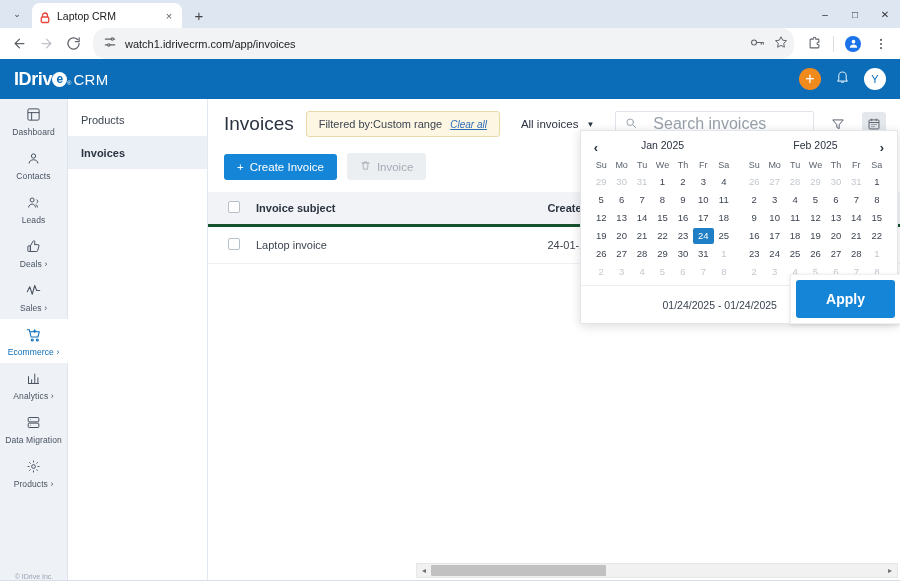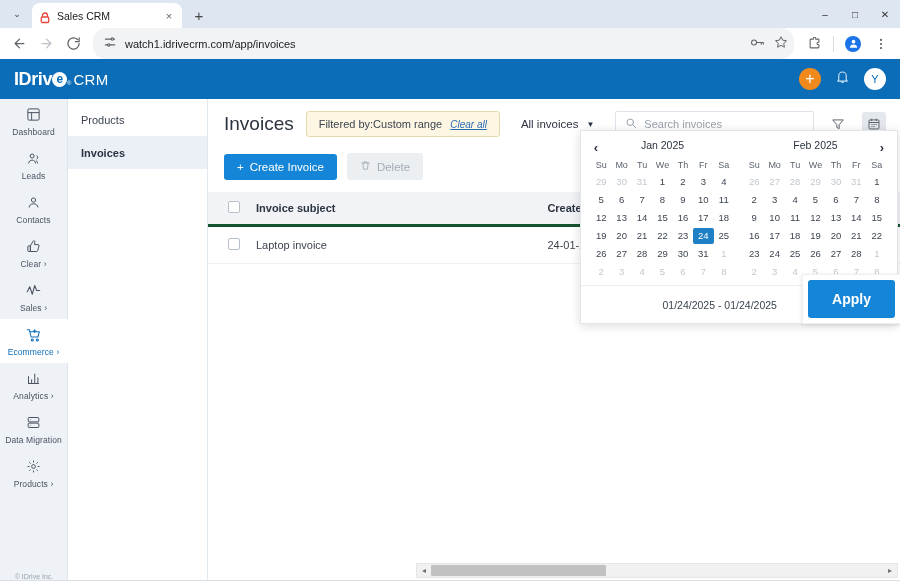--- a/index.html
+++ b/index.html
@@ -162,21 +162,21 @@
     display: flex; align-items: center; gap: 8px;
     padding: 6px 9px; font-size: 11.5px; color: #2b3340;
     background: #fff; min-width: 78px;
   }
   .caret { font-size: 8px; color:#2b3340; }
   .search-box {
     flex: 1; max-width: 215px; height: 26px; border: 1px solid #dfe4ea;
     border-radius: 2px; display: flex; align-items: center; gap: 7px;
     padding: 0 9px;
   }
-  .search-ph { font-size: 11px; color: #98a0ab; }
+  .search-ph { font-size: 16px; color: #98a0ab; margin-left: 9px; }
   .tb-ico {
     width: 24px; height: 24px; display: flex;
     align-items: center; justify-content: center; color: #5b636e;
     border-radius: 3px;
   }
   .tb-ico.active { background: #e4e7eb; }
 
   .actionbar { padding: 6px 16px 12px; display: flex; align-items: center; gap: 10px; position:relative;}
   .btn-primary {
     background: #1585d8; color: #fff; border-radius: 3px;
@@ -254,21 +254,21 @@
     padding: 6px 20px;
   }
   .dp-apply-wrap {
     position: absolute; right: -4px; top: -12px;
     background: #fff; padding: 5px; border: 1px solid #f0f0f0;
     box-shadow: 0 1px 4px rgba(0,0,0,0.12);
   }
   .dp-apply {
     background: #1585d8; color: #fff; border-radius: 3px;
     font-size: 14px; font-weight: bold;
-    padding: 11px 24px; display:block;
+    padding: 11px 30px; display:block;
   }
 
   
   .hscroll {
     position: absolute; left: 208px; bottom: 8px; right: 2px;
     height: 15px; background: #f1f1f1; border: 1px solid #e6e6e6;
     display: flex; align-items: center;
   }
   .hscroll-arrow {
     width: 14px; text-align:center; font-size: 8px; color:#6e6e6e;
@@ -289,21 +289,21 @@
 
   <div class="tabstrip">
     <div class="tab-list-btn">⌄</div>
     <div class="tab">
       <span class="tab-fav">
         <svg width="12" height="12" viewBox="0 0 24 24">
           <path d="M7 10V7a5 5 0 0 1 10 0v3" fill="none" stroke="#e8453c" stroke-width="2.6"></path>
           <rect x="4.5" y="10" width="15" height="11" rx="2.5" fill="none" stroke="#e8453c" stroke-width="2.6"></rect>
         </svg>
       </span>
-      <span class="tab-title">Sales CRM</span>
+      <span class="tab-title">Laptop CRM</span>
       <span class="tab-close">×</span>
     </div>
     <div class="new-tab">+</div>
     <div class="win-controls">
       <div class="win-btn">‒</div>
       <div class="win-btn">□</div>
       <div class="win-btn">✕</div>
     </div>
   </div>
 
@@ -402,49 +402,49 @@
           <svg width="15" height="15" viewBox="0 0 24 24" fill="none" stroke="currentColor" stroke-width="1.6">
               <rect x="3" y="3" width="18" height="18" rx="2"></rect>
               <path d="M3 9h18M9 9v12"></path>
             </svg>
         </span>
         <span class="rail-label">Dashboard</span>
       </div>
 
       <div class="rail-item">
         <span class="rail-ico">
+          <svg width="15" height="15" viewBox="0 0 24 24" fill="none" stroke="currentColor" stroke-width="1.6">
+              <circle cx="12" cy="8" r="3.4"></circle>
+              <path d="M5 20c0-3.6 3-6 7-6s7 2.4 7 6"></path>
+            </svg>
+        </span>
+        <span class="rail-label">Contacts</span>
+      </div>
+
+      <div class="rail-item">
+        <span class="rail-ico">
           <svg width="16" height="15" viewBox="0 0 24 24" fill="none" stroke="currentColor" stroke-width="1.6">
               <circle cx="9" cy="8" r="3.2"></circle>
               <path d="M3.5 20c0-3.3 2.5-5.4 5.5-5.4s5.5 2.1 5.5 5.4"></path>
               <path d="M16 7.5a2.8 2.8 0 0 1 0 5.4"></path>
               <path d="M17.5 20c0-2.6-1-4.1-2.6-4.8"></path>
             </svg>
         </span>
         <span class="rail-label">Leads</span>
       </div>
 
-      <div class="rail-item">
-        <span class="rail-ico">
-          <svg width="15" height="15" viewBox="0 0 24 24" fill="none" stroke="currentColor" stroke-width="1.6">
-              <circle cx="12" cy="8" r="3.4"></circle>
-              <path d="M5 20c0-3.6 3-6 7-6s7 2.4 7 6"></path>
-            </svg>
-        </span>
-        <span class="rail-label">Contacts</span>
-      </div>
-
 
       <div class="rail-item">
         <span class="rail-ico">
           <svg width="15" height="15" viewBox="0 0 24 24" fill="none" stroke="currentColor" stroke-width="1.6" stroke-linejoin="round">
               <path d="M7 11v9H4a1 1 0 0 1-1-1v-7a1 1 0 0 1 1-1z"></path>
               <path d="M7 11l4.2-7.4a1.6 1.6 0 0 1 3 .9L13.6 9H19a1.8 1.8 0 0 1 1.7 2.4l-2 7A1.8 1.8 0 0 1 17 20H7z"></path>
             </svg>
         </span>
-        <span class="rail-label">Clear ›</span>
+        <span class="rail-label">Deals ›</span>
       </div>
 
       <div class="rail-item">
         <span class="rail-ico">
           <svg width="17" height="15" viewBox="0 0 24 24" fill="none" stroke="currentColor" stroke-width="1.7" stroke-linecap="round" stroke-linejoin="round">
               <path d="M2 14l4-8 4 12 4-14 3 8h5"></path>
             </svg>
         </span>
         <span class="rail-label">Sales ›</span>
       </div>
@@ -544,21 +544,21 @@
           <span>+</span>
           <span>Create Invoice</span>
         </div>
         <div class="btn-muted">
           <span>
             <svg width="11" height="11" viewBox="0 0 24 24" fill="none" stroke="currentColor" stroke-width="1.9" stroke-linecap="round">
                 <path d="M4 6.5h16M9.5 6.5V4h5v2.5"></path>
                 <path d="M6.5 6.5l1 13.5h9l1-13.5"></path>
               </svg>
           </span>
-          <span>Delete</span>
+          <span>Invoice</span>
         </div>
         <div class="total-text">T</div>
       </div>
 
       <table class="grid">
         <thead>
           <tr>
             <th class="col-check">
               <span class="cbox"></span>
             </th>

